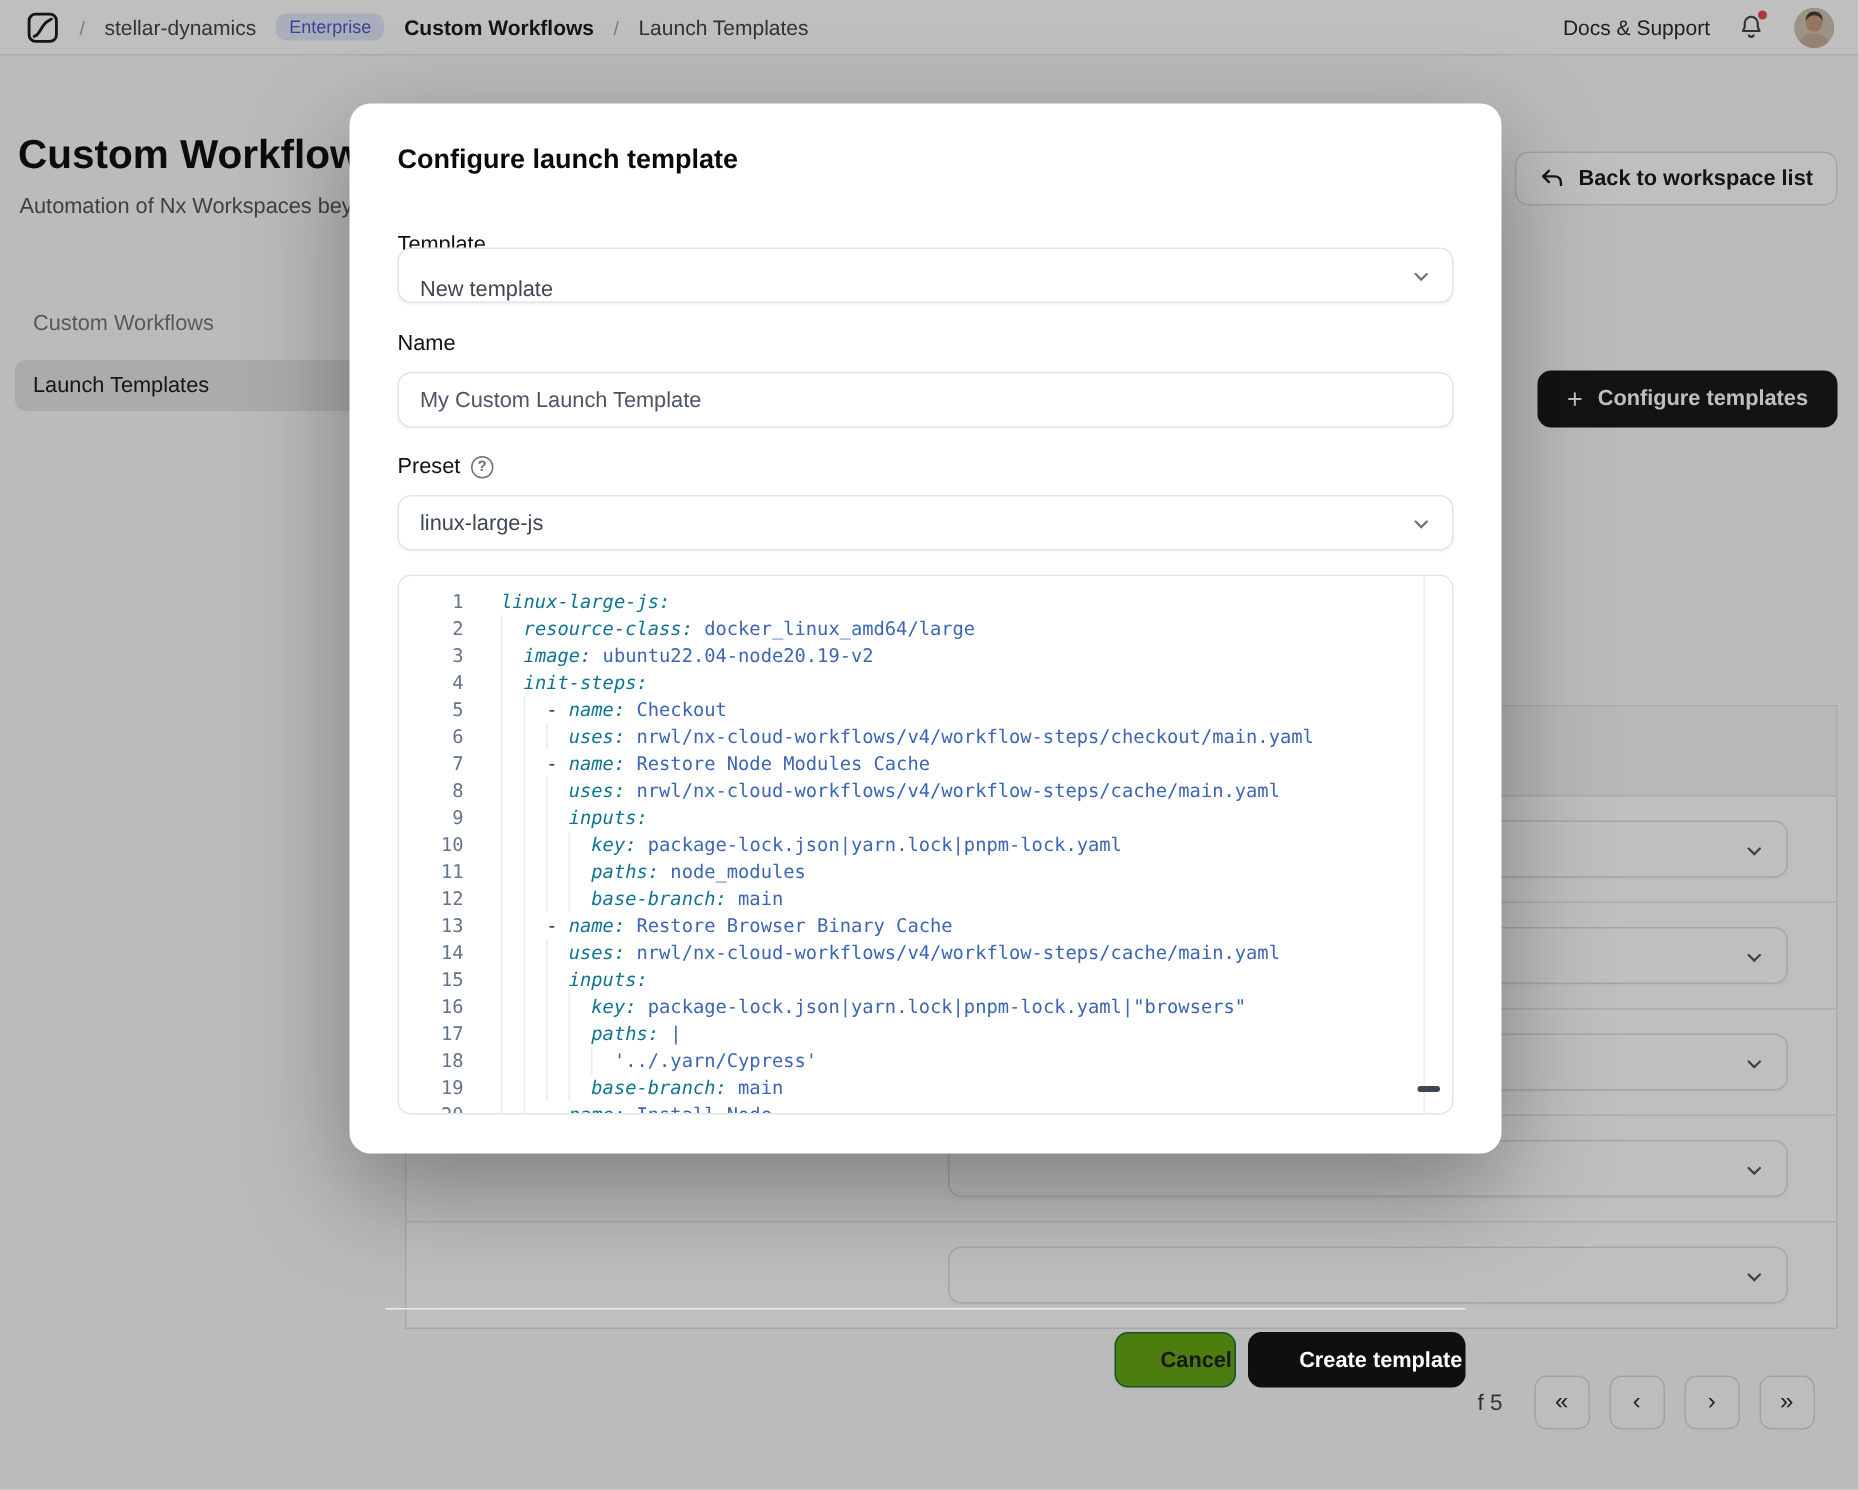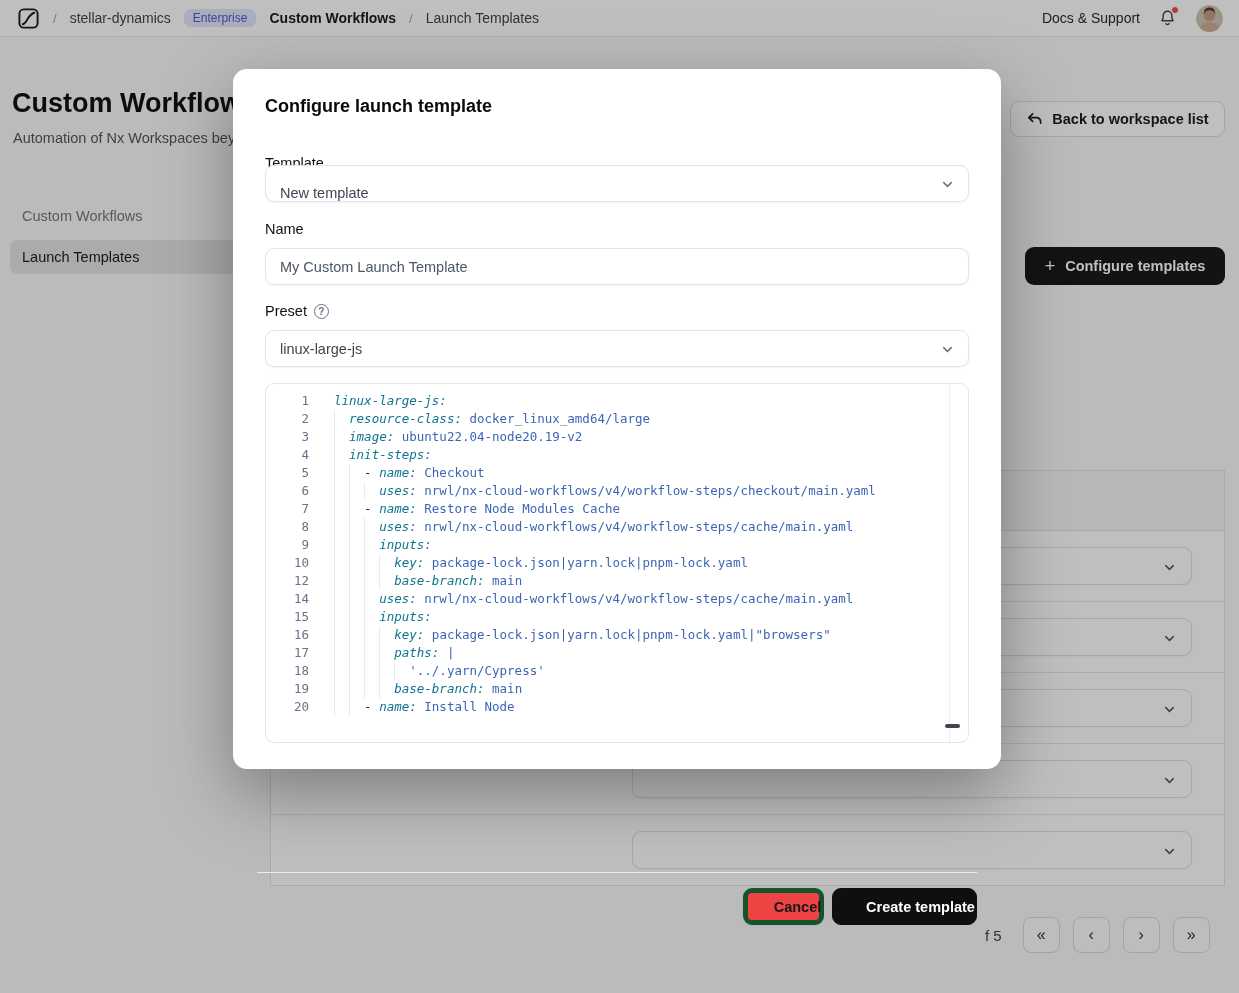--- a/index.html
+++ b/index.html
@@ -75,21 +75,21 @@
   .tk-d { color:#1e293b; }
   .ed-track { position:absolute; right:18px; top:0; bottom:0; width:0;
     border-left:1px solid #ededf2; }
   .ed-thumb { position:absolute; right:8px; bottom:14px; width:15px; height:4px;
     background:#3f4652; border-radius:2px; }
 
   .modal-divider { position:absolute; left:24px; right:24px; top:803px; border-top:1px solid #ececec; }
   .modal-footer { position:absolute; right:24px; top:819px; display:flex; gap:8px; }
   .btn { height:37px; border-radius:9px; font-size:14.5px; font-weight:700;
     display:flex; align-items:center; justify-content:center; font-family:"Liberation Sans",sans-serif; }
-  .btn-cancel { width:81px; background:#ef4444; border:5px solid #14532d; color:#171717;
+  .btn-cancel { width:81px; background:#4d7c0f; border:1px solid #14532d; color:#171717;
     box-shadow:0 1px 2px rgba(0,0,0,.05);padding-left:28px; }
   .btn-primary { width:145px; background:#0f0f10; border:1px solid #0f0f10; color:#ffffff;padding-left:32px; }
   svg { display:block; }
 </style>
 </head>
 <body>
 
 <div class="topnav">
   <div class="crumbs">
     <span class="logo-box">
@@ -231,21 +231,23 @@
         <div class="cl"><span class="ln">1</span><span class="cc"><span class="tk-k">linux-large-js:</span></span></div>
         <div class="cl"><span class="ln">2</span><span class="cc"><i class="guide" style="left: 0ch;"></i>  <span class="tk-k">resource-class:</span><span class="tk-v"> docker_linux_amd64/large</span></span></div>
         <div class="cl"><span class="ln">3</span><span class="cc"><i class="guide" style="left: 0ch;"></i>  <span class="tk-k">image:</span><span class="tk-v"> ubuntu22.04-node20.19-v2</span></span></div>
         <div class="cl"><span class="ln">4</span><span class="cc"><i class="guide" style="left: 0ch;"></i>  <span class="tk-k">init-steps:</span></span></div>
         <div class="cl"><span class="ln">5</span><span class="cc"><i class="guide" style="left: 0ch;"></i><i class="guide" style="left: 2ch;"></i><span class="tk-d">    - </span><span class="tk-k">name:</span><span class="tk-v"> Checkout</span></span></div>
         <div class="cl"><span class="ln">6</span><span class="cc"><i class="guide" style="left: 0ch;"></i><i class="guide" style="left: 2ch;"></i><i class="guide" style="left: 4ch;"></i>      <span class="tk-k">uses:</span><span class="tk-v"> nrwl/nx-cloud-workflows/v4/workflow-steps/checkout/main.yaml</span></span></div>
         <div class="cl"><span class="ln">7</span><span class="cc"><i class="guide" style="left: 0ch;"></i><i class="guide" style="left: 2ch;"></i><span class="tk-d">    - </span><span class="tk-k">name:</span><span class="tk-v"> Restore Node Modules Cache</span></span></div>
         <div class="cl"><span class="ln">8</span><span class="cc"><i class="guide" style="left: 0ch;"></i><i class="guide" style="left: 2ch;"></i><i class="guide" style="left: 4ch;"></i>      <span class="tk-k">uses:</span><span class="tk-v"> nrwl/nx-cloud-workflows/v4/workflow-steps/cache/main.yaml</span></span></div>
         <div class="cl"><span class="ln">9</span><span class="cc"><i class="guide" style="left: 0ch;"></i><i class="guide" style="left: 2ch;"></i><i class="guide" style="left: 4ch;"></i>      <span class="tk-k">inputs:</span></span></div>
         <div class="cl"><span class="ln">10</span><span class="cc"><i class="guide" style="left: 0ch;"></i><i class="guide" style="left: 2ch;"></i><i class="guide" style="left: 4ch;"></i><i class="guide" style="left: 6ch;"></i>        <span class="tk-k">key:</span><span class="tk-v"> package-lock.json|yarn.lock|pnpm-lock.yaml</span></span></div>
+        <div class="cl"><span class="ln">11</span><span class="cc"><i class="guide" style="left: 0ch;"></i><i class="guide" style="left: 2ch;"></i><i class="guide" style="left: 4ch;"></i><i class="guide" style="left: 6ch;"></i>        <span class="tk-k">paths:</span><span class="tk-v"> node_modules</span></span></div>
         <div class="cl"><span class="ln">12</span><span class="cc"><i class="guide" style="left: 0ch;"></i><i class="guide" style="left: 2ch;"></i><i class="guide" style="left: 4ch;"></i><i class="guide" style="left: 6ch;"></i>        <span class="tk-k">base-branch:</span><span class="tk-v"> main</span></span></div>
+        <div class="cl"><span class="ln">13</span><span class="cc"><i class="guide" style="left: 0ch;"></i><i class="guide" style="left: 2ch;"></i><span class="tk-d">    - </span><span class="tk-k">name:</span><span class="tk-v"> Restore Browser Binary Cache</span></span></div>
         <div class="cl"><span class="ln">14</span><span class="cc"><i class="guide" style="left: 0ch;"></i><i class="guide" style="left: 2ch;"></i><i class="guide" style="left: 4ch;"></i>      <span class="tk-k">uses:</span><span class="tk-v"> nrwl/nx-cloud-workflows/v4/workflow-steps/cache/main.yaml</span></span></div>
         <div class="cl"><span class="ln">15</span><span class="cc"><i class="guide" style="left: 0ch;"></i><i class="guide" style="left: 2ch;"></i><i class="guide" style="left: 4ch;"></i>      <span class="tk-k">inputs:</span></span></div>
         <div class="cl"><span class="ln">16</span><span class="cc"><i class="guide" style="left: 0ch;"></i><i class="guide" style="left: 2ch;"></i><i class="guide" style="left: 4ch;"></i><i class="guide" style="left: 6ch;"></i>        <span class="tk-k">key:</span><span class="tk-v"> package-lock.json|yarn.lock|pnpm-lock.yaml|"browsers"</span></span></div>
         <div class="cl"><span class="ln">17</span><span class="cc"><i class="guide" style="left: 0ch;"></i><i class="guide" style="left: 2ch;"></i><i class="guide" style="left: 4ch;"></i><i class="guide" style="left: 6ch;"></i>        <span class="tk-k">paths:</span><span class="tk-v"> |</span></span></div>
         <div class="cl"><span class="ln">18</span><span class="cc"><i class="guide" style="left: 0ch;"></i><i class="guide" style="left: 2ch;"></i><i class="guide" style="left: 4ch;"></i><i class="guide" style="left: 6ch;"></i><i class="guide" style="left: 8ch;"></i>          <span class="tk-v">'../.yarn/Cypress'</span></span></div>
         <div class="cl"><span class="ln">19</span><span class="cc"><i class="guide" style="left: 0ch;"></i><i class="guide" style="left: 2ch;"></i><i class="guide" style="left: 4ch;"></i><i class="guide" style="left: 6ch;"></i>        <span class="tk-k">base-branch:</span><span class="tk-v"> main</span></span></div>
         <div class="cl"><span class="ln">20</span><span class="cc"><i class="guide" style="left: 0ch;"></i><i class="guide" style="left: 2ch;"></i><span class="tk-d">    - </span><span class="tk-k">name:</span><span class="tk-v"> Install Node</span></span></div>
       </div>
     <div class="ed-track"></div>
     <div class="ed-thumb"></div>

